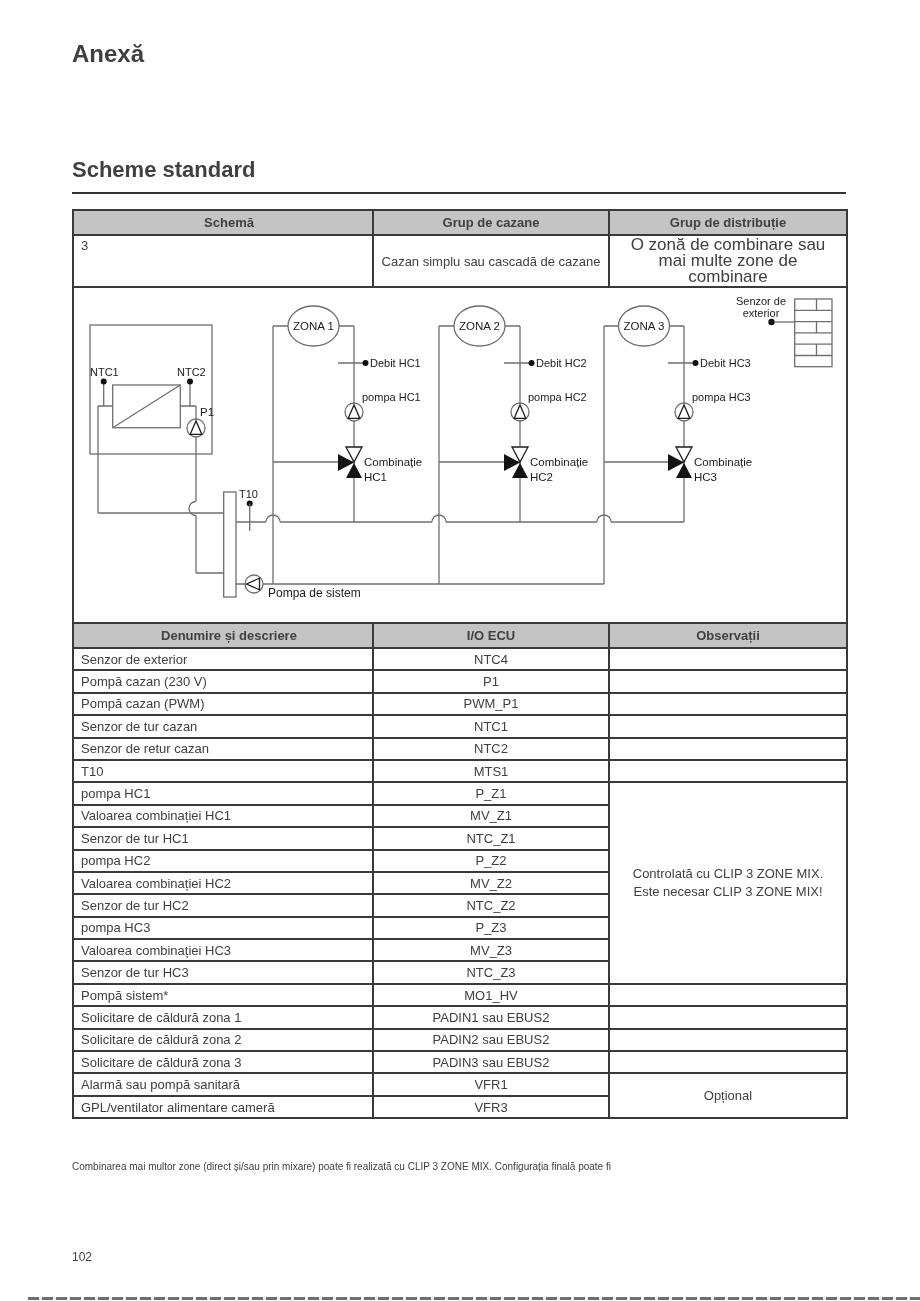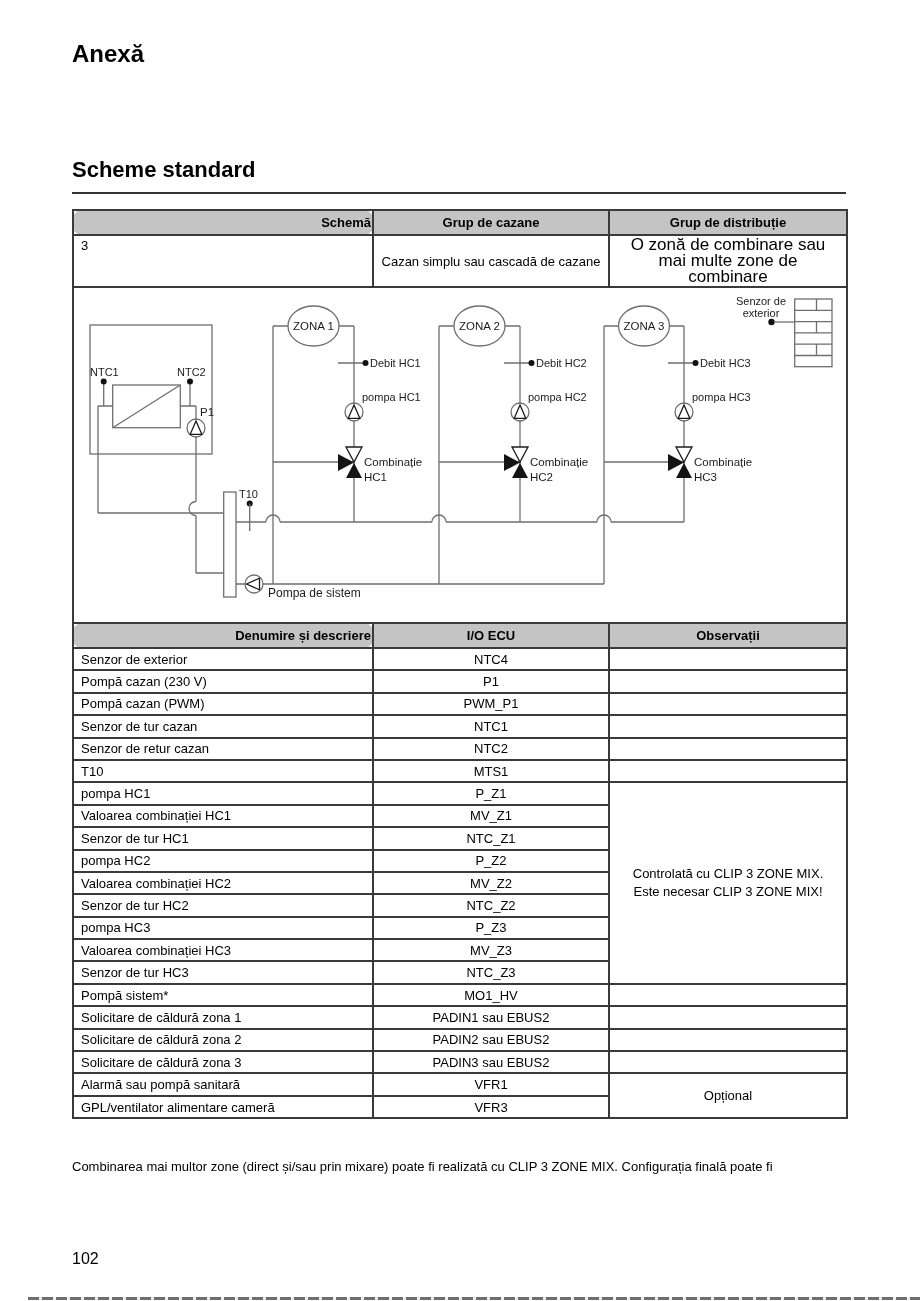--- a/index.html
+++ b/index.html
@@ -1,36 +1,36 @@
 <!DOCTYPE html>
 <html><head>
 <meta charset="utf-8">
 <style>
   html,body{margin:0;padding:0;background:#ffffff;}
   .page{position:relative;width:920px;height:1301px;background:#ffffff;overflow:hidden;
-        font-family:"Liberation Sans", sans-serif;color:#000000;}
+        font-family:"Liberation Sans", sans-serif;color:#404040;}
   .title{position:absolute;left:72px;top:40px;font-size:24px;font-weight:bold;}
   .section-title{position:absolute;left:72px;top:157px;font-size:22px;font-weight:bold;}
   .section-rule{position:absolute;left:72px;top:192px;width:774px;height:2px;background:#343434;}
   table.main{position:absolute;left:72px;top:209px;width:774px;border-collapse:collapse;table-layout:fixed;}
   table.main td, table.main th{border:2px solid #3a3a3a;font-size:13px;overflow:hidden;}
   th.hdr{background:#c4c4c4;font-size:13.5px;font-weight:bold;height:21px;}
-  th.hdr.left{text-align:right;padding-left:13px;border-radius:9px;}
+  th.hdr.left{text-align:center;padding-left:13px;}
   td.schema-num{vertical-align:top;text-align:left;padding:2px 0 0 7px;font-size:14px;height:42px;}
   td.ctr{text-align:center;vertical-align:middle;}
   .wrapbox{max-width:196px;margin:0 auto;line-height:16px;font-size:17px;}
   td.diagram-cell{height:331px;padding:0;vertical-align:top;}
   tr.io td{height:20.4px;padding:0;}
   td.name-cell{text-align:left;padding-left:7px !important;}
   td.io-cell{text-align:center;}
   td.obs-cell{text-align:center;vertical-align:middle;}
   .obs-note{line-height:18px;font-size:13px;}
   .footnote{position:absolute;left:72px;top:1122px;font-size:12px;}
-  .paragraph{position:absolute;left:72px;top:1156px;font-size:13px;line-height:21px;width:800px;}
-  .page-number{position:absolute;left:72px;top:1250px;font-size:16px;}
+  .paragraph{position:absolute;left:72px;top:1156px;font-size:10px;line-height:21px;width:800px;}
+  .page-number{position:absolute;left:72px;top:1250px;font-size:12px;}
   .bottom-artifact{position:absolute;left:28px;top:1297px;width:892px;height:3px;
      background:repeating-linear-gradient(90deg,#4a4a4a 0 11px,#e8e8e8 11px 14px);opacity:.8;}
   svg text{font-family:"Liberation Sans", sans-serif;font-size:11px;fill:#1c1c1c;}
   svg .ln{stroke:#6f6f6f;stroke-width:1.3;fill:none;}
   svg .whitefill{fill:#ffffff;}
   svg .blk{fill:#141414;stroke:none;}
   svg .vwhite{fill:#ffffff;stroke:#1c1c1c;stroke-width:1.3;}
   svg .dot{fill:#111111;stroke:none;}
 </style>
 </head>

